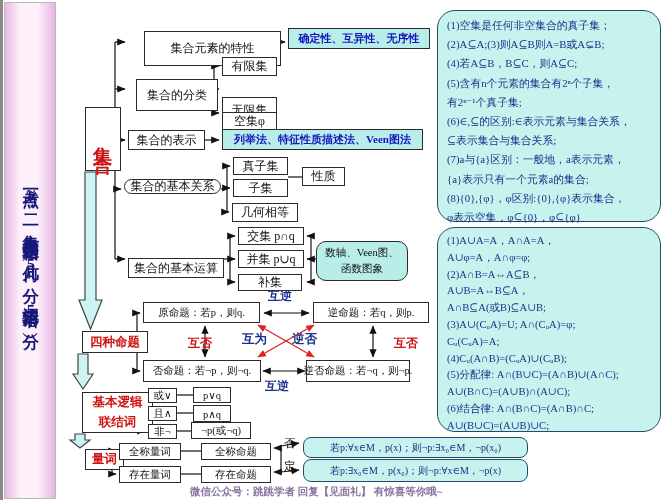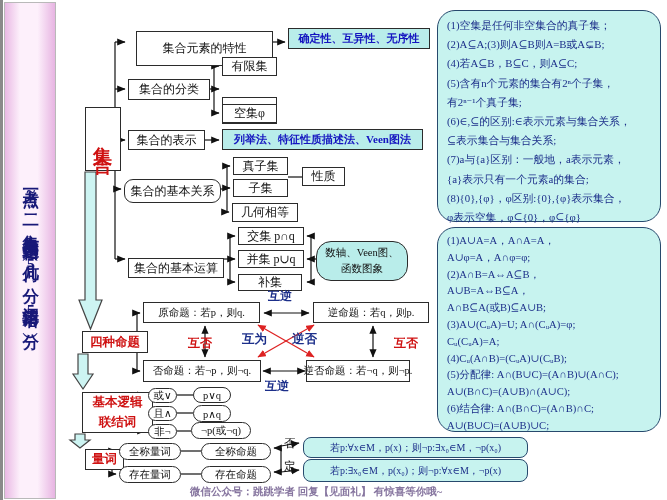--- a/index.html
+++ b/index.html
@@ -11,21 +11,21 @@
            border:1px solid #b9b9b9;display:flex;align-items:center;justify-content:center;}
   .sidebar .vtext{writing-mode:vertical-rl;text-orientation:upright;
            font-size:16.5px;font-weight:bold;color:#181878;letter-spacing:1.5px;line-height:1;}
   .box{position:absolute;border:1.4px solid #2b2b2b;background:#fff;display:flex;
        align-items:center;justify-content:center;font-size:12px;white-space:nowrap;box-sizing:border-box;}
   .cyan{background:#b9edea;}
   .blue{color:#1515c0;font-weight:bold;font-size:11px;}
   .round{border-radius:10px;}
   .red{color:#cf1212;font-weight:bold;margin-left:18px;}
   .prop{font-size:10.5px;}
-  .small{font-size:10.5px;border-radius:15px;}
+  .small{font-size:10.5px;}
   .vset{writing-mode:vertical-rl;text-orientation:upright;font-size:19px;letter-spacing:7px;line-height:1;}
   .lbl{position:absolute;font-size:12px;white-space:nowrap;}
   .navy{color:#1c2f8a;font-weight:bold;}
   .panel{position:absolute;border:1.6px solid #27496d;background:#c7f3ef;border-radius:18px;
          color:#1c2f8a;box-sizing:border-box;padding:5px 7px 4px 9px;}
   .panel .ln{white-space:nowrap;}
   .p1 .ln{font-size:10.8px;line-height:19.2px;}
   .p2 .ln{font-size:10.6px;line-height:16.8px;}
   .qf{position:absolute;border:1.3px solid #27496d;background:#c7f3ef;border-radius:8px;
       color:#1c2f8a;font-size:10px;display:flex;align-items:center;justify-content:center;
@@ -120,32 +120,32 @@
 
     <g fill="#cdf4f2" stroke="#444" stroke-width="1.2">
       <polygon points="85,172 96,172 96,300 102,300 90.5,329 79,300 85,300"></polygon>
       <polygon points="78,354 88,354 88,374 93,374 83,389 73,374 78,374"></polygon>
       <polygon points="75,434 85,434 85,440 90,440 80,448 70,440 75,440"></polygon>
     </g>
   </svg>
 
   <div class="box red vset" style="left:67px;top:107px;width:36px;height:64px;">集合</div>
 
-  <div class="box" style="left:136px;top:31px;width:137px;height:35px;">集合元素的特性</div>
+  <div class="box" style="left:144px;top:31px;width:137px;height:35px;">集合元素的特性</div>
   <div class="box cyan blue" style="left:288px;top:28px;width:142px;height:21px;">确定性、互异性、无序性</div>
 
-  <div class="box" style="left:128px;top:79px;width:82px;height:21px;">集合的分类</div>
+  <div class="box" style="left:136px;top:79px;width:82px;height:32px;">集合的分类</div>
   <div class="box" style="left:222px;top:57px;width:55px;height:19px;">有限集</div>
   <div class="box" style="left:222px;top:97px;width:55px;height:27px;">无限集</div>
-  <div class="box" style="left:222px;top:104px;width:55px;height:19px;">空集φ</div>
+  <div class="box" style="left:222px;top:112px;width:55px;height:19px;">空集φ</div>
 
   <div class="box" style="left:128px;top:130px;width:77px;height:20px;">集合的表示</div>
   <div class="box cyan blue" style="left:222px;top:129px;width:201px;height:21px;">列举法、特征性质描述法、Veen图法</div>
 
-  <div class="box" style="left:124px;top:179px;width:97px;height:24px;border-radius:9px;">集合的基本关系</div>
+  <div class="box" style="left:124px;top:179px;width:97px;height:15px;border-radius:9px;">集合的基本关系</div>
   <div class="box" style="left:233px;top:157px;width:55px;height:18px;">真子集</div>
   <div class="box" style="left:302px;top:167px;width:43px;height:19px;">性质</div>
   <div class="box" style="left:233px;top:179px;width:55px;height:18px;">子集</div>
   <div class="box" style="left:232px;top:203px;width:66px;height:19px;">几何相等</div>
 
   <div class="box" style="left:128px;top:258px;width:96px;height:20px;">集合的基本运算</div>
   <div class="box" style="left:238px;top:227px;width:66px;height:18px;">交集 p∩q</div>
   <div class="box" style="left:238px;top:250px;width:66px;height:18px;">并集 p∪q</div>
   <div class="box" style="left:238px;top:274px;width:64px;height:17px;">补集</div>
   <div class="box cyan round small pre" style="left:316px;top:241px;width:92px;height:40px;">数轴、Veen图、

